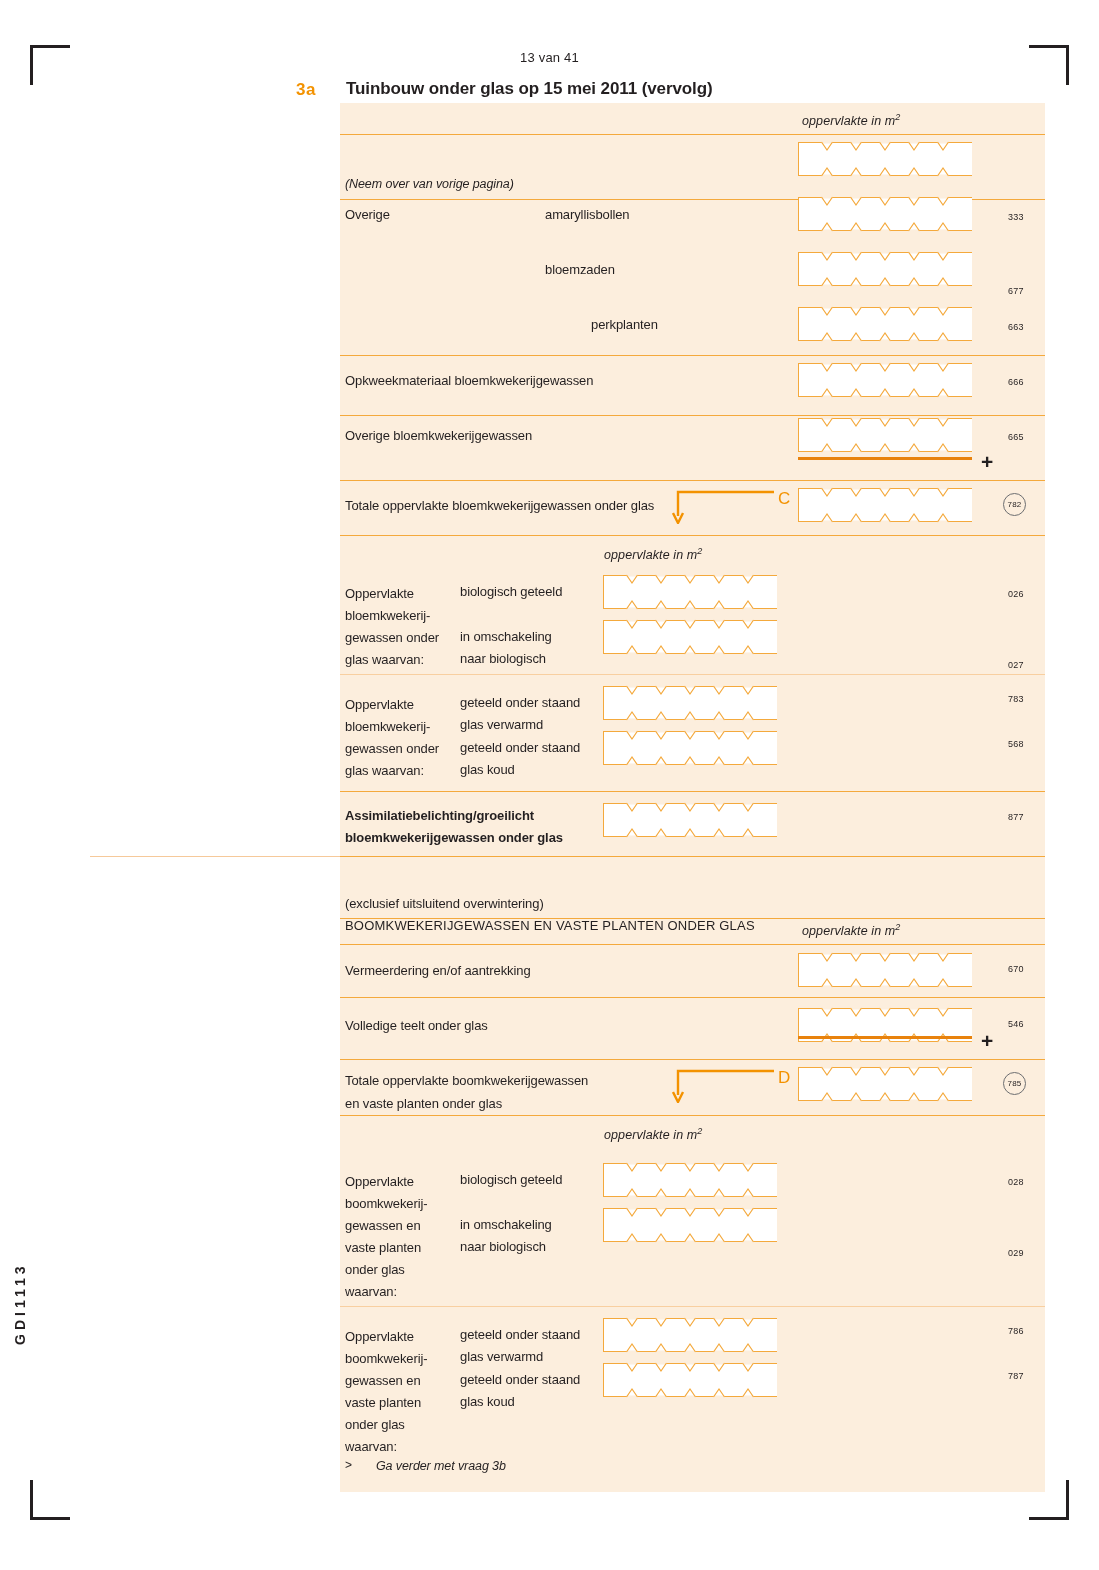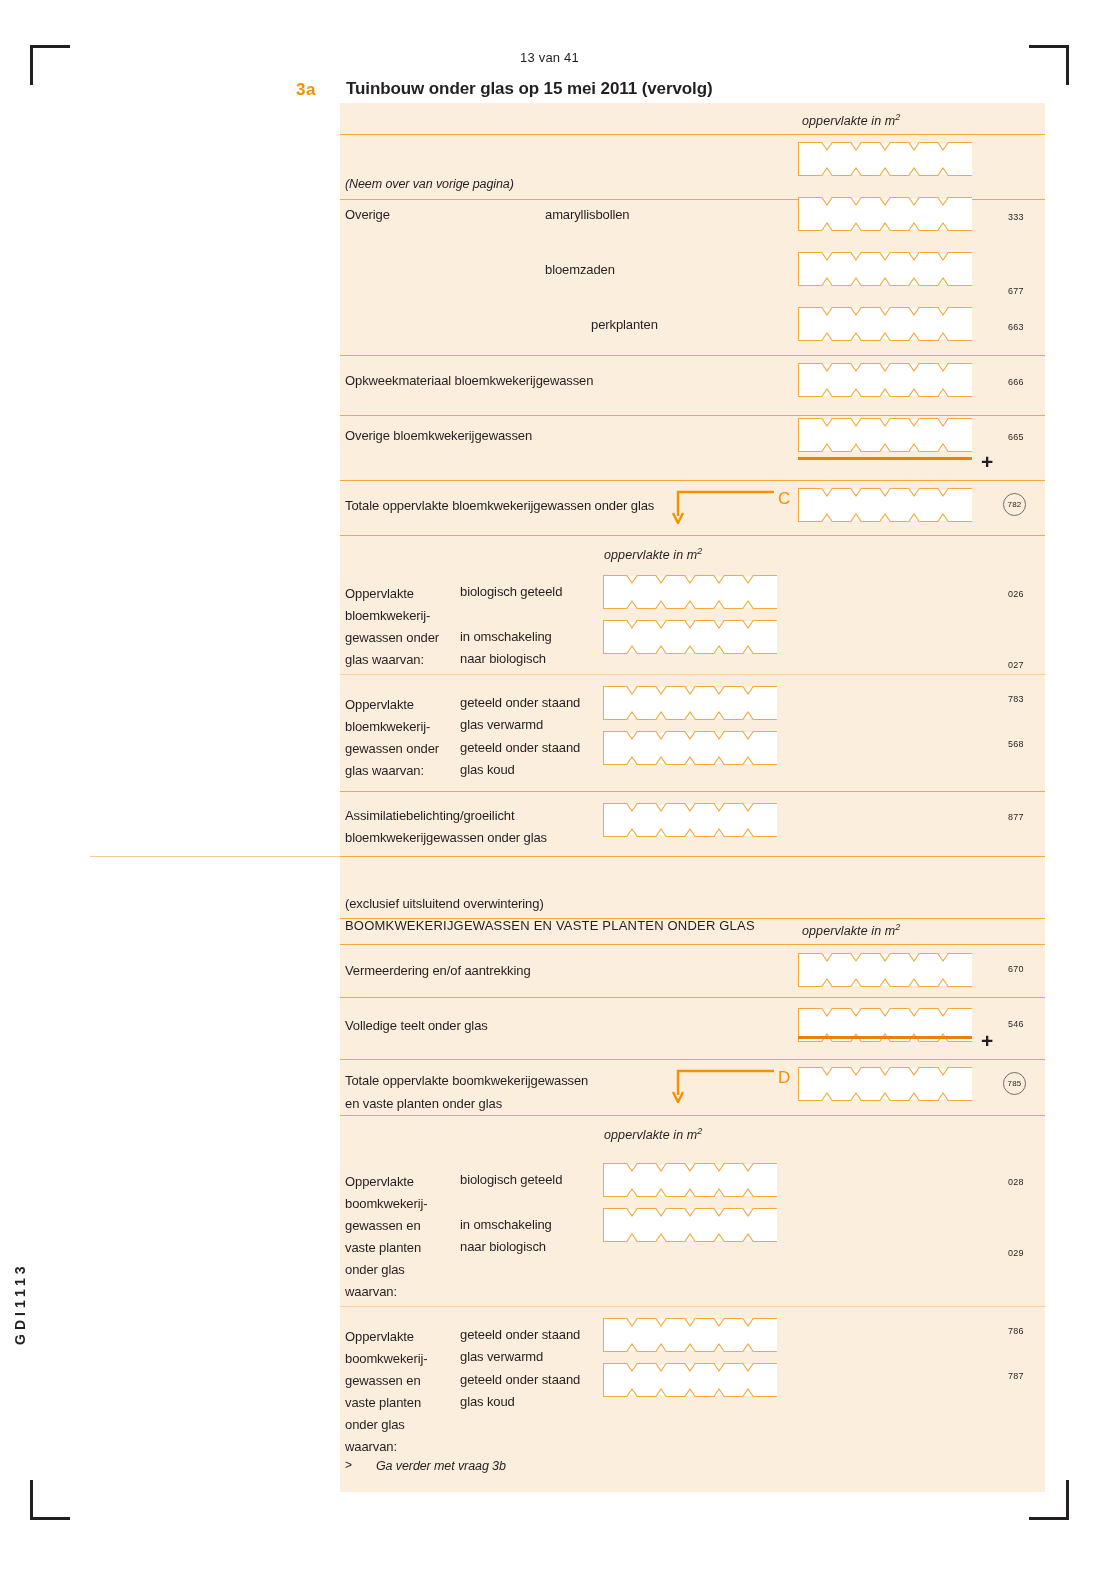--- a/index.html
+++ b/index.html
@@ -507,21 +507,21 @@
         <path d="M110.5 0 L116 8 L121.5 0" fill="none" stroke="#f4a93c" stroke-width="1.2"></path>
         <path d="M110.5 34 L116 26 L121.5 34" fill="none" stroke="#f4a93c" stroke-width="1.2"></path>
         <rect x="139.5" y="-1.5" width="11" height="3" fill="#fceedd"></rect>
         <rect x="139.5" y="32.5" width="11" height="3" fill="#fceedd"></rect>
         <path d="M139.5 0 L145 8 L150.5 0" fill="none" stroke="#f4a93c" stroke-width="1.2"></path>
         <path d="M139.5 34 L145 26 L150.5 34" fill="none" stroke="#f4a93c" stroke-width="1.2"></path>
       </svg>
     </div>
     <div class="refnum" style="left: 668px; top: 636px;">568</div>
     <div style="position: absolute; left: 0px; top: 688px; width: 705px; height: 1px; background: rgb(244, 169, 60);"></div>
-    <div class="lbl" style="left: 5px; top: 702px; line-height: 22px;">Assimilatiebelichting/groeilicht
+    <div class="lbl" style="left: 5px; top: 702px; line-height: 22px; font-weight: bold;">Assimilatiebelichting/groeilicht
 bloemkwekerijgewassen onder glas</div>
     <div class="comb" style="left: 263px; top: 700px; height: 34px;">
       <div class="cell" style="width: 29px; height: 34px;"></div>
       <div class="cell" style="width: 29px; height: 34px;"></div>
       <div class="cell" style="width: 29px; height: 34px;"></div>
       <div class="cell" style="width: 29px; height: 34px;"></div>
       <div class="cell" style="width: 29px; height: 34px;"></div>
       <div class="cell" style="width: 29px; height: 34px;"></div>
       <svg class="notches" width="174" height="34" viewBox="0 0 174 34">
         <rect x="23.5" y="-1.5" width="11" height="3" fill="#fceedd"></rect>

